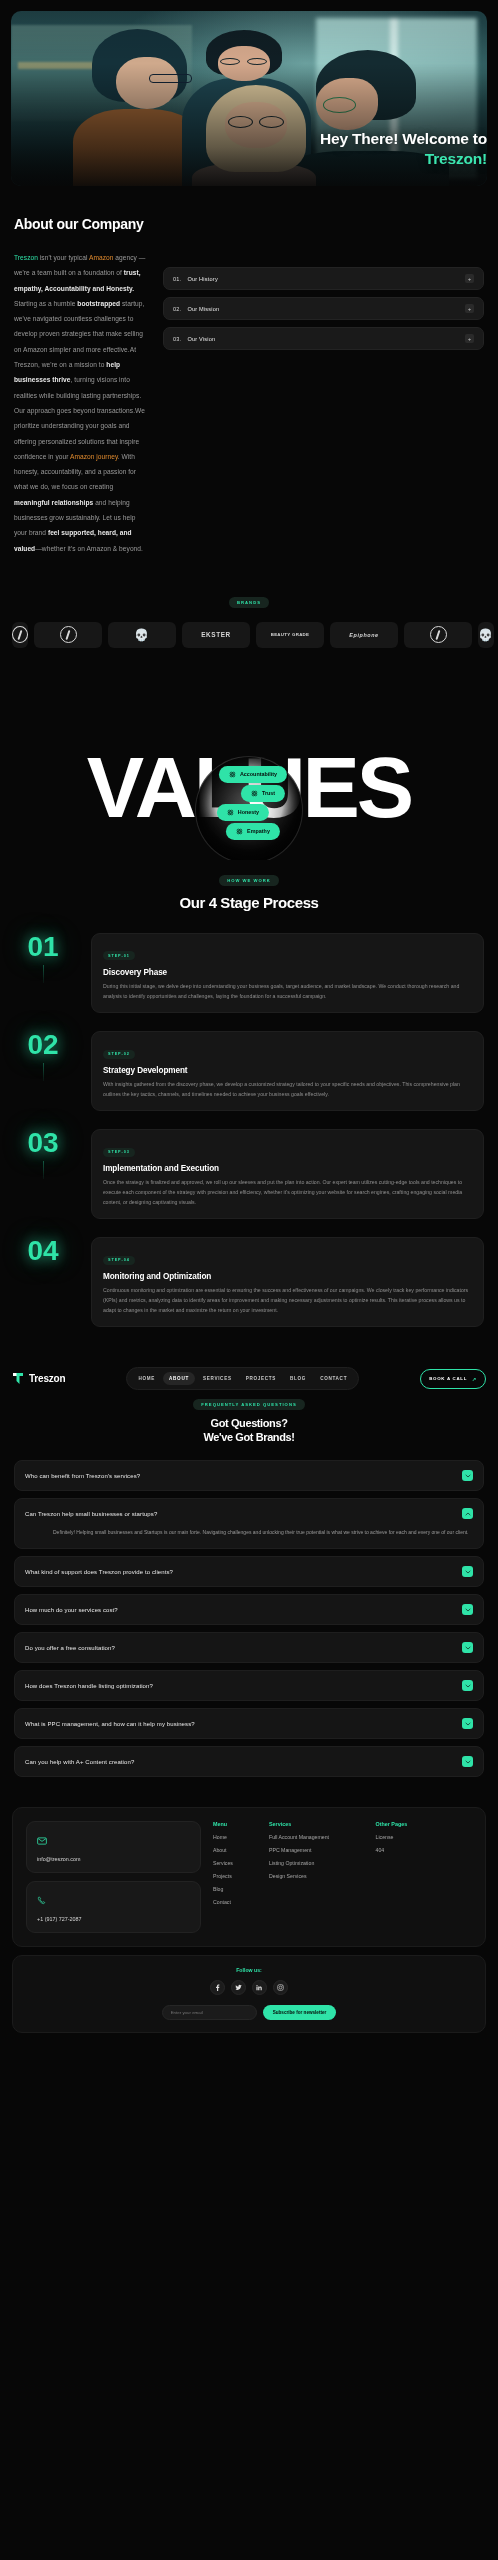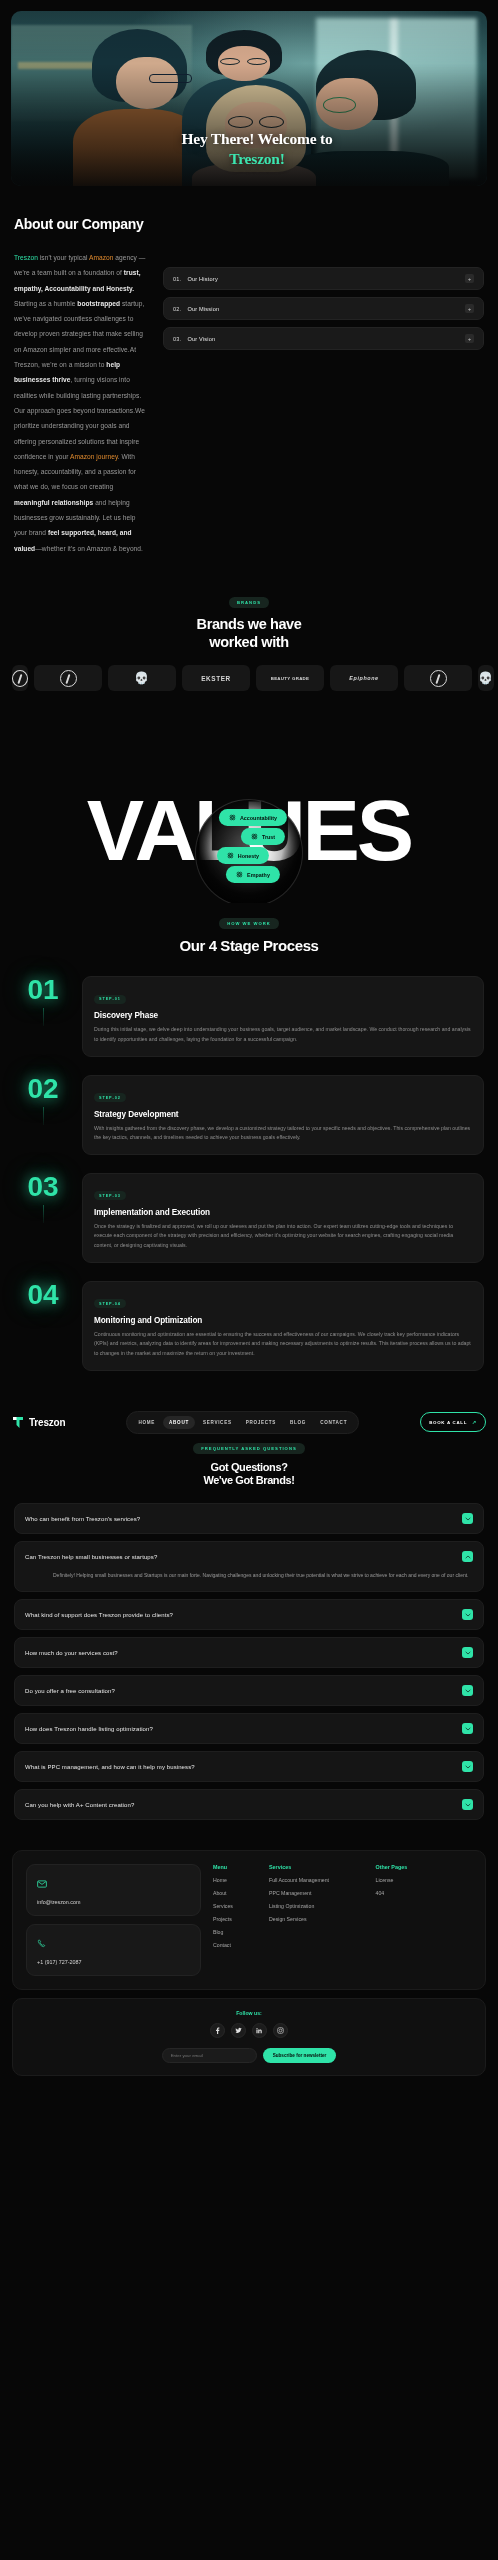--- a/index.html
+++ b/index.html
@@ -61,23 +61,22 @@
   
   .pD-hair { position:absolute; left:64%; top:22%; width:21%; height:40%; background:#142b31; border-radius:56% 52% 34% 40%; }
   .pD-face { position:absolute; left:64%; top:38%; width:13%; height:30%; background:#d8ab8c; border-radius:48% 40% 48% 48%; }
   .pD-body { position:absolute; left:58%; top:80%; width:34%; height:26%; background:#14343a; border-radius:36% 36% 0 0; }
   .pD-g { position:absolute; left:65.5%; top:49%; width:7%; height:9%; border:1.6px solid #2e7f52; border-radius:50%; }
   .hero-vignette {
     position:absolute; inset:0;
     background: linear-gradient(180deg, rgba(0,0,0,.1) 0%, rgba(0,0,0,0) 30%, rgba(0,0,0,.55) 78%, rgba(6,6,6,.92) 100%);
   }
   .hero-copy {
-    position: absolute; left: 16px; right: 0; bottom: 18px; text-align: center;
+    position: absolute; left: 16px; right: 0; bottom: 18px; text-align: right;
     z-index: 3;
-    font-family: Liberation Serif, serif;
   }
   .hero-copy h1 {
     font-size: 15.5px; line-height: 1.25; font-weight: 700; letter-spacing: -.2px;
     color: #fff; text-shadow: 0 1px 8px rgba(0,0,0,.8);
   }
   .hero-copy .accent { color: #3ce6b0; display: block; }
 
   
   .about { padding: 30px 14px 0 14px; }
   .about h2 {
@@ -167,21 +166,21 @@
   .chip.c3 { transform: translateX(-6px); }
   .chip.c4 { transform: translateX(4px); }
   .chip-ico { width: 7px; height: 7px; flex: 0 0 auto; }
 
   
   .process { padding: 8px 0 0 0; text-align: center; }
   .process h2 {
     margin-top: 8px; font-size: 15px; font-weight: 700; color: #fff; letter-spacing: -.4px;
   }
   .steps { margin-top: 22px; padding: 0 14px; text-align: left; position: relative; }
-  .step { display: flex; gap: 10px; align-items: flex-start; position: relative; }
+  .step { display: flex; gap: 19px; align-items: flex-start; position: relative; }
   .step + .step { margin-top: 18px; }
   .step-num-col { width: 58px; flex: 0 0 58px; position: relative; }
   .step-num {
     font-size: 28px; font-weight: 700; color: #2fe3a8; line-height: 1;
     text-align: center; text-shadow: 0 0 14px rgba(47,227,168,.75), 0 0 28px rgba(47,227,168,.35);
   }
   .step-line {
     position: absolute; left: 50%; top: 32px; bottom: -22px; width: 1px;
     background: linear-gradient(180deg, rgba(47,227,168,.35), rgba(47,227,168,.05));
   }
@@ -350,24 +349,20 @@
             <span>Our Vision</span>
           </span>
         <span class="acc-plus">+</span>
       </div>
     </div>
   </div>
 </section>
 
 <section class="brands">
   <span class="pill">BRANDS</span>
-  <h2>
-    <span>Brands we have</span><br>
-    <span>worked with</span>
-  </h2>
   <div class="logo-row">
     <div class="logo-card half">
         <div class="logo-badge"></div>
       </div>
     <div class="logo-card">
         <div class="logo-badge"></div>
       </div>
     <div class="logo-card">
         <span class="logo-skull">💀</span>
       </div>

